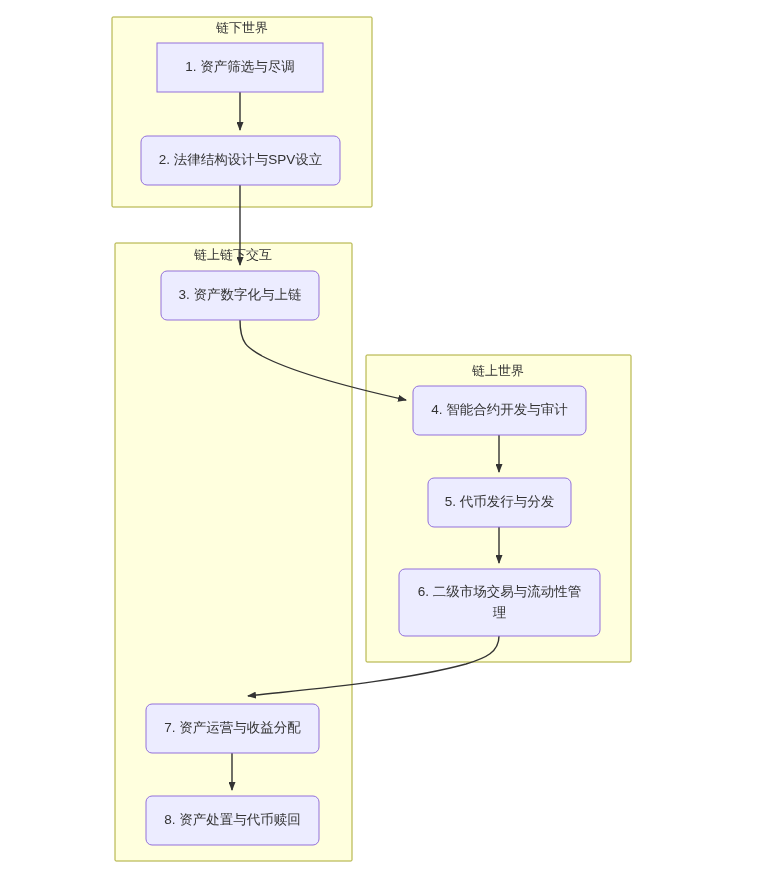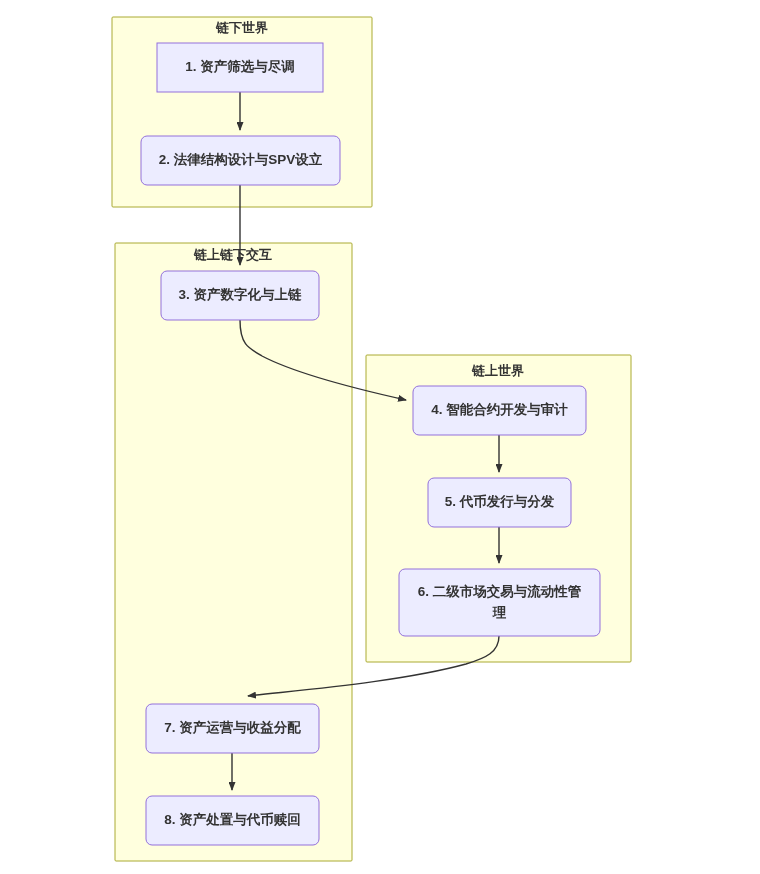--- a/index.html
+++ b/index.html
@@ -10,21 +10,20 @@
   body {
     width: 760px;
     height: 874px;
     font-family: "Liberation Sans", "DejaVu Sans", sans-serif;
     overflow: hidden;
   }
   #diagram-root {
     position: relative;
     width: 760px;
     height: 874px;
-    font-weight: bold;
   }
   svg#flowchart {
     display: block;
     width: 760px;
     height: 874px;
   }
   .cluster-rect {
     fill: #ffffde;
     stroke: #aaaa33;
     stroke-width: 1px;

